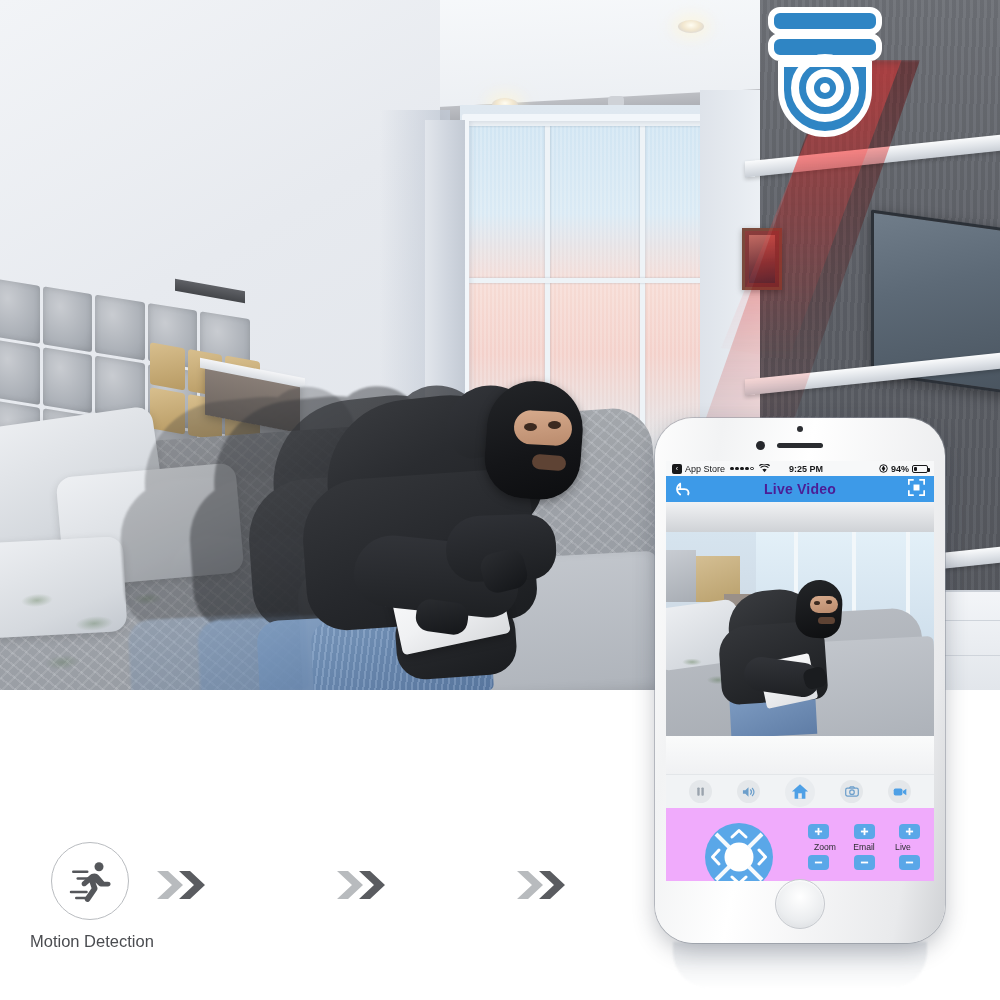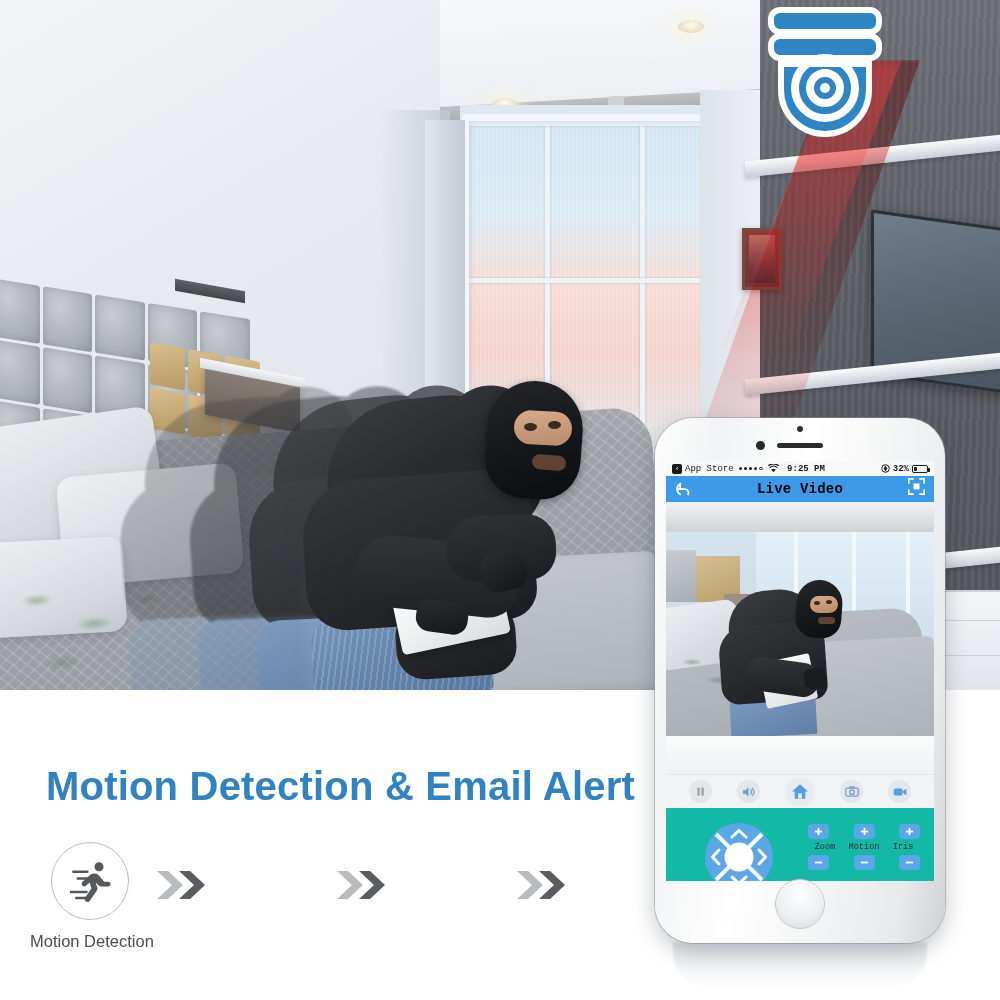--- a/index.html
+++ b/index.html
@@ -338,21 +338,20 @@
 
   
   .phone {
     position:absolute; left:655px; top:418px; width:290px; height:540px;
   }
   .phone-body {
     position:absolute; left:0; top:0; width:290px; height:525px;
     background:linear-gradient(100deg,#fdfdfd 0%,#f2f3f4 18%,#ffffff 42%,#e9eaec 86%,#cfd1d4 100%);
     border-radius:38px;
     box-shadow:0 8px 22px rgba(40,48,60,.28), 0 0 0 1px rgba(150,156,165,.5);
-    font-family:Liberation Mono, monospace;
   }
   .phone-screen {
     position:absolute; left:11px; top:43px; width:268px; height:420px;
     background:#ffffff; overflow:hidden;
   }
   .earpiece {
     position:absolute; left:50%; top:25px; width:46px; height:5px; margin-left:-23px;
     background:#2a2c30; border-radius:3px;
   }
   .front-cam {
@@ -391,21 +390,21 @@
   .batt { width:16px; height:8px; border:1px solid #17181a; border-radius:2px; position:relative; }
   .batt::after { content:""; position:absolute; right:-3px; top:2px; width:2px; height:4px; background:#17181a; border-radius:0 1px 1px 0; }
   .batt-fill { position:absolute; left:1px; top:1px; bottom:1px; width:22%; background:#17181a; border-radius:1px; }
 
   .navbar {
     height:26px; background:#3d9ae8; display:flex; align-items:center; padding:0 9px;
     position:relative;
   }
   .nav-title {
     position:absolute; left:0; right:0; text-align:center;
-    color:#000000; font-size:14px; font-weight:bold; letter-spacing:.2px;
+    color:#4c1d95; font-size:14px; font-weight:bold; letter-spacing:.2px;
   }
   .nav-right { margin-left:auto; }
 
   .video-strip-top { height:30px; background:linear-gradient(180deg,#f1f2f4,#cfd2d6); }
   .video-area {
     height:204px; position:relative; overflow:hidden; background:#c6cbd1;
   }
   .video-strip-bot { height:38px; background:linear-gradient(180deg,#fafbfb,#f0f1f3); }
 
   .ctrlbar {
@@ -413,21 +412,21 @@
     justify-content:space-around; padding:0 10px;
     border-top:1px solid #e3e6e9;
   }
   .ctrl-btn {
     width:23px; height:23px; border-radius:50%; background:#e4e7ea;
     display:flex; align-items:center; justify-content:center;
   }
   .ctrl-btn.home { width:30px; height:30px; background:#e9ecef; }
 
   .ptz-panel {
-    height:93px; background:#14b8a6; position:relative;
+    height:93px; background:#f0abfc; position:relative;
   }
   .dpad { position:absolute; left:38px; top:14px; width:70px; height:70px; }
   .zfi { position:absolute; left:142px; top:16px; width:112px; }
   .zfi-row { display:flex; justify-content:space-between; }
   .zfi-btn {
     width:21px; height:15px; border-radius:4px; background:#5aa7e8;
     display:flex; align-items:center; justify-content:center;
   }
   .zfi-labels { display:flex; justify-content:space-between; margin:3px 0; }
   .zfi-label { font-size:8.6px; color:#2b2d30; text-align:center; }
@@ -574,21 +573,20 @@
           <circle cx="60" cy="84" r="30" fill="none" stroke="#ffffff" stroke-width="8"></circle>
           <circle cx="60" cy="84" r="15" fill="none" stroke="#ffffff" stroke-width="8"></circle>
           <circle cx="60" cy="84" r="5" fill="#ffffff"></circle>
         </g>
       </svg>
     </div>
   </div>
 
   <div class="bottom">
 
-    <div class="headline" style="color:#3082c4">Motion Detection &amp; Email Alert</div>
 
     <div class="flow">
 
       <div class="step" style="left:0px; top:0px;">
         <div class="step-circle">
           <svg viewBox="0 0 64 64" width="48" height="48">
             <g fill="#55575b">
               <circle cx="44" cy="13" r="6"></circle>
               <path d="M38 22c-3 0-5 1-7 3l-9 8c-1.4 1.3-1.6 3.4-.4 4.9 1.2 1.5 3.4 1.7 4.9.4l5-4.3 2.6 7.5-8.6 12.6c-1.2 1.7-.7 4 1 5.2 1.7 1.2 4 .7 5.2-1l9.6-14c.8-1.2.9-2.7.4-4l-2.3-6.4 4.6 4.4c.7.7 1.6 1 2.5 1H56c1.9 0 3.4-1.5 3.4-3.4S57.9 33 56 33h-5l-7.2-8.2c-1.4-1.8-3.3-2.8-5.8-2.8z"></path>
               <rect x="8" y="18" width="22" height="3.4" rx="1.7"></rect>
@@ -652,21 +650,21 @@
               <path d="M1.6 3.6 a6 6 0 0 1 7.8 0" fill="none" stroke="#17181a" stroke-width="1.2"></path>
               <path d="M0.3 1.7 a8.2 8.2 0 0 1 10.4 0" fill="none" stroke="#17181a" stroke-width="1.2"></path>
             </svg>
           </div>
           <div class="sb-center">9:25 PM</div>
           <div class="sb-right">
             <svg width="9" height="9" viewBox="0 0 10 10">
               <circle cx="5" cy="5" r="4.2" fill="none" stroke="#17181a" stroke-width="1.1"></circle>
               <path d="M5 1.6 L7 5 L5 8.4 L3 5 Z" fill="#17181a"></path>
             </svg>
-            <span>32%</span>
+            <span>94%</span>
             <span class="batt">
                 <i class="batt-fill" style="width: 22%;"></i>
               </span>
           </div>
         </div>
 
         <div class="navbar">
           <svg width="17" height="15" viewBox="0 0 20 18">
             <path d="M6 2 C1 5.5 1 11.5 6 15 M6 2 L6 8.5 M3.4 8.5 L11 8.5 C15.5 8.5 16.8 12 15.6 15" fill="none" stroke="#ffffff" stroke-width="2.2" stroke-linecap="round"></path>
           </svg>
@@ -783,22 +781,22 @@
               </div>
               <div class="zfi-btn">
                 <svg width="9" height="9" viewBox="0 0 10 10">
                     <rect x="4" y="1" width="2" height="8" fill="#fff"></rect>
                     <rect x="1" y="4" width="8" height="2" fill="#fff"></rect>
                   </svg>
               </div>
             </div>
             <div class="zfi-labels">
               <div class="zfi-label" style="width:34px">Zoom</div>
-              <div class="zfi-label" style="width:34px">Motion</div>
-              <div class="zfi-label" style="width:34px">Iris</div>
+              <div class="zfi-label" style="width:34px">Email</div>
+              <div class="zfi-label" style="width:34px">Live</div>
             </div>
             <div class="zfi-row">
               <div class="zfi-btn">
                 <svg width="9" height="9" viewBox="0 0 10 10">
                     <rect x="1" y="4" width="8" height="2" fill="#fff"></rect>
                   </svg>
               </div>
               <div class="zfi-btn">
                 <svg width="9" height="9" viewBox="0 0 10 10">
                     <rect x="1" y="4" width="8" height="2" fill="#fff"></rect>

